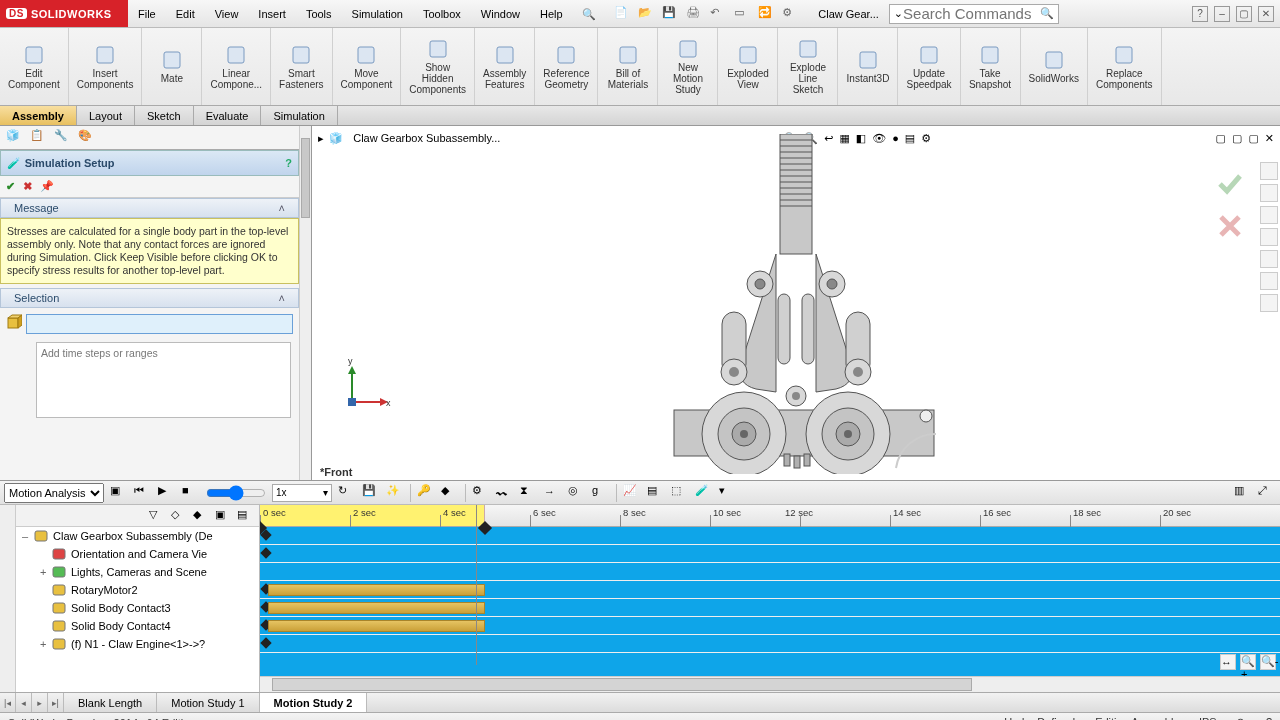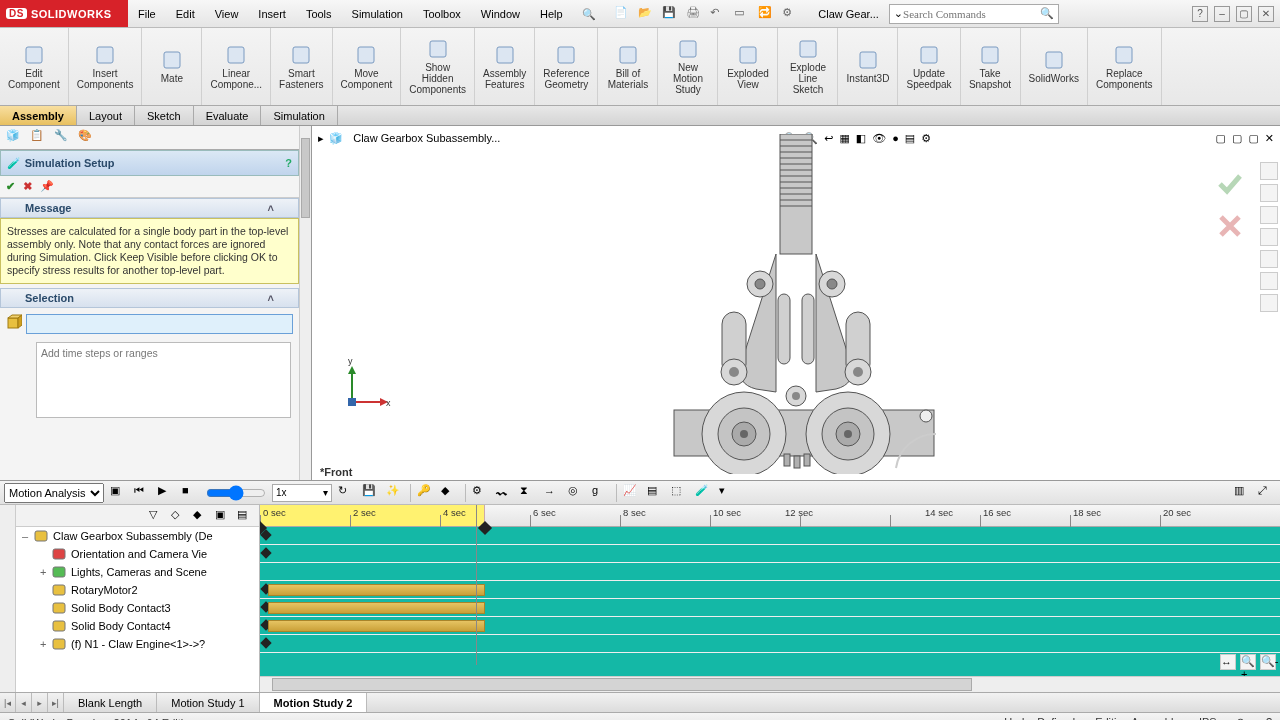--- a/index.html
+++ b/index.html
@@ -8,21 +8,21 @@
 
 .titlebar { height: 28px; background: linear-gradient(#f7f7f7,#e5e5e5); border-bottom: 1px solid #bbb; display: flex; align-items: center; }
 .logo { width: 128px; height: 100%; background: #d72229; color: #fff; display: flex; align-items: center; padding-left: 6px; font-size: 11px; font-weight: bold; letter-spacing: .5px; }
 .logo .ds { background: #fff; color: #d72229; border-radius: 3px; padding: 0 3px; margin-right: 4px; font-size: 10px; }
 .menus { display: flex; }
 .menus .m { padding: 0 10px; height: 28px; line-height: 28px; cursor: default; }
 .qat { display: flex; align-items: center; margin-left: 8px; gap: 8px; color: #666; }
 .qat .ico { width: 16px; height: 16px; display:inline-block; }
 .doctitle { margin-left: 20px; font-size: 11px; }
 .searchbox { margin-left: 10px; display:flex; align-items:center; background:#fff; border:1px solid #aaa; height:20px; width:170px; padding:0 4px; }
-.searchbox input { border:none; outline:none; font-size:11px; width:100%;font-family:Liberation Serif, serif; }
+.searchbox input { border:none; outline:none; font-size:15px; width:100%; }
 .searchbox .mag { width:14px; color:#888; }
 .winctls { margin-left:auto; display:flex; gap:6px; padding-right:6px; color:#555; }
 .winctls span { width:16px; height:16px; display:inline-flex; align-items:center; justify-content:center; border:1px solid #999; font-size:10px; }
 
 
 .ribbon { height: 78px; background: linear-gradient(#f4f4f4,#e8e8e8); border-bottom:1px solid #aaa; display:flex; }
 .rbtn { display:flex; flex-direction:column; align-items:center; justify-content:center; padding:4px 8px; border-right:1px solid #d0d0d0; min-width:60px; cursor:default; }
 .rbtn .ri { width:22px; height:22px; margin-bottom:2px; display:flex; align-items:center; justify-content:center; }
 .rbtn .rl { font-size:10px; text-align:center; line-height:11px; color:#333; }
 
@@ -37,21 +37,21 @@
 
 .leftpanel { width: 312px; border-right:1px solid #999; display:flex; flex-direction:column; background:#f4f4f4; }
 .lp-icons { height:24px; border-bottom:1px solid #aaa; display:flex; align-items:center; gap:6px; padding:0 6px; }
 .lp-icons span { width:18px; height:18px; display:inline-block; }
 .lp-title { height:26px; background: linear-gradient(#dbe8f5,#c0d4ec); border:1px solid #9bb; display:flex; align-items:center; padding:0 6px; font-weight:bold; color:#2a4a6a; }
 .lp-title .q { margin-left:auto; color:#2a6; }
 .lp-okrow { height:22px; display:flex; align-items:center; gap:8px; padding:0 6px; border-bottom:1px solid #ccc; }
 .lp-okrow .ok { color:#2a8a2a; font-weight:bold; }
 .lp-okrow .cancel { color:#c33; font-weight:bold; }
 .lp-okrow .pin { color:#888; }
-.section-head { background: linear-gradient(#eef2f7,#d7e1ee); border:1px solid #b4c5d9; padding:3px 24px; font-weight:bold; color:#2a4a6a; display:flex; align-items:center; }
+.section-head { background: linear-gradient(#eef2f7,#d7e1ee); border:1px solid #b4c5d9; padding:3px 13px; font-weight:normal; color:#2a4a6a; display:flex; align-items:center; }
 .section-head .chev { margin-left:auto; color:#556; }
 .msgbox { background:#ffffcc; border:1px solid #c9c060; padding:6px; font-size:10.5px; line-height:13px; color:#333; }
 .selrow { padding:6px; display:flex; gap:4px; align-items:flex-start; }
 .selrow .cube { width:16px; height:16px; display:inline-block; }
 .selinput { flex:1; height:20px; border:1px solid #6aa0d8; background:#dff0fb; }
 .rangesbox { margin:2px 8px 0 36px; height:76px; border:1px solid #bbb; background:#fff; padding:4px; color:#777; font-size:10.5px; }
 .panel-scroll { width:12px; background:#eee; border-left:1px solid #ccc; position:relative; }
 .panel-scroll .thumb { position:absolute; left:1px; right:1px; top:12px; height:80px; background:#c8c8c8; border:1px solid #aaa; }
 
 
@@ -74,21 +74,21 @@
 .motion-toolbar .tb { width:18px; height:18px; display:inline-block; }
 .motion-toolbar .slider { width:60px; }
 .motion-toolbar .speedbox { width:60px; height:18px; border:1px solid #aaa; background:#fff; font-size:10px; padding:0 3px; display:flex; align-items:center;}
 .motion-body { flex:1; display:flex; overflow:hidden; }
 .motion-tree { width:244px; border-right:1px solid #bbb; background:#fff; overflow:hidden; }
 .mt-filterrow { height:22px; border-bottom:1px solid #ccc; display:flex; align-items:center; justify-content:flex-end; gap:6px; padding-right:6px; background:#f2f2f2;}
 .mt-filterrow span { width:16px; height:16px; display:inline-block; }
 .mt-item { display:flex; align-items:center; height:18px; padding-left:4px; font-size:11px; white-space:nowrap; }
 .mt-item .exp { width:12px; color:#666; }
 .mt-item .icn { width:16px; height:14px; display:inline-block; margin-right:3px; }
-.timeline { flex:1; position:relative; background:#14b8a6; overflow:hidden; }
+.timeline { flex:1; position:relative; background:#0ea5e9; overflow:hidden; }
 .tl-ruler { height:22px; background:linear-gradient(#f6f6f6,#e4e4e4); border-bottom:1px solid #aaa; position:relative; font-size:9px; }
 .tl-ruler .sel { position:absolute; top:0; bottom:0; background:#fff270; border-right:1px solid #caa; }
 .tl-ruler .lbl { position:absolute; top:2px; font-size:9.5px; color:#333; }
 .tl-ruler .tick { position:absolute; top:10px; width:1px; height:12px; background:#888; }
 .tl-rows { position:relative; }
 .tl-row { height:18px; position:relative; border-bottom:1px solid #eee; }
 .tl-key { position:absolute; top:4px; width:8px; height:8px; background:#222; transform:rotate(45deg); }
 .tl-bar { position:absolute; top:3px; height:12px; background:linear-gradient(#e6c463,#caa038); border:1px solid #a8842a; }
 .tl-endmark { position:absolute; top:-4px; width:10px; height:10px; background:#222; transform:rotate(45deg); }
 .tl-playhead { position:absolute; top:0; bottom:0; width:1px; background:#888; }
@@ -600,21 +600,21 @@
           <span class="lbl" style="left: 183px;">4 sec</span>
           <span class="tick" style="left: 180px;"></span>
           <span class="lbl" style="left: 273px;">6 sec</span>
           <span class="tick" style="left: 270px;"></span>
           <span class="lbl" style="left: 363px;">8 sec</span>
           <span class="tick" style="left: 360px;"></span>
           <span class="lbl" style="left: 453px;">10 sec</span>
           <span class="tick" style="left: 450px;"></span>
           <span class="lbl" style="left: 525px;">12 sec</span>
           <span class="tick" style="left: 540px;"></span>
-          <span class="lbl" style="left: 633px; margin-left: 32px;">14 sec</span>
+          <span class="lbl" style="left: 633px;">14 sec</span>
           <span class="tick" style="left: 630px;"></span>
           <span class="lbl" style="left: 723px;">16 sec</span>
           <span class="tick" style="left: 720px;"></span>
           <span class="lbl" style="left: 813px;">18 sec</span>
           <span class="tick" style="left: 810px;"></span>
           <span class="lbl" style="left: 903px;">20 sec</span>
           <span class="tick" style="left: 900px;"></span>
         </div>
       <div class="tl-rows" id="tl-rows">
           <div class="tl-row">

